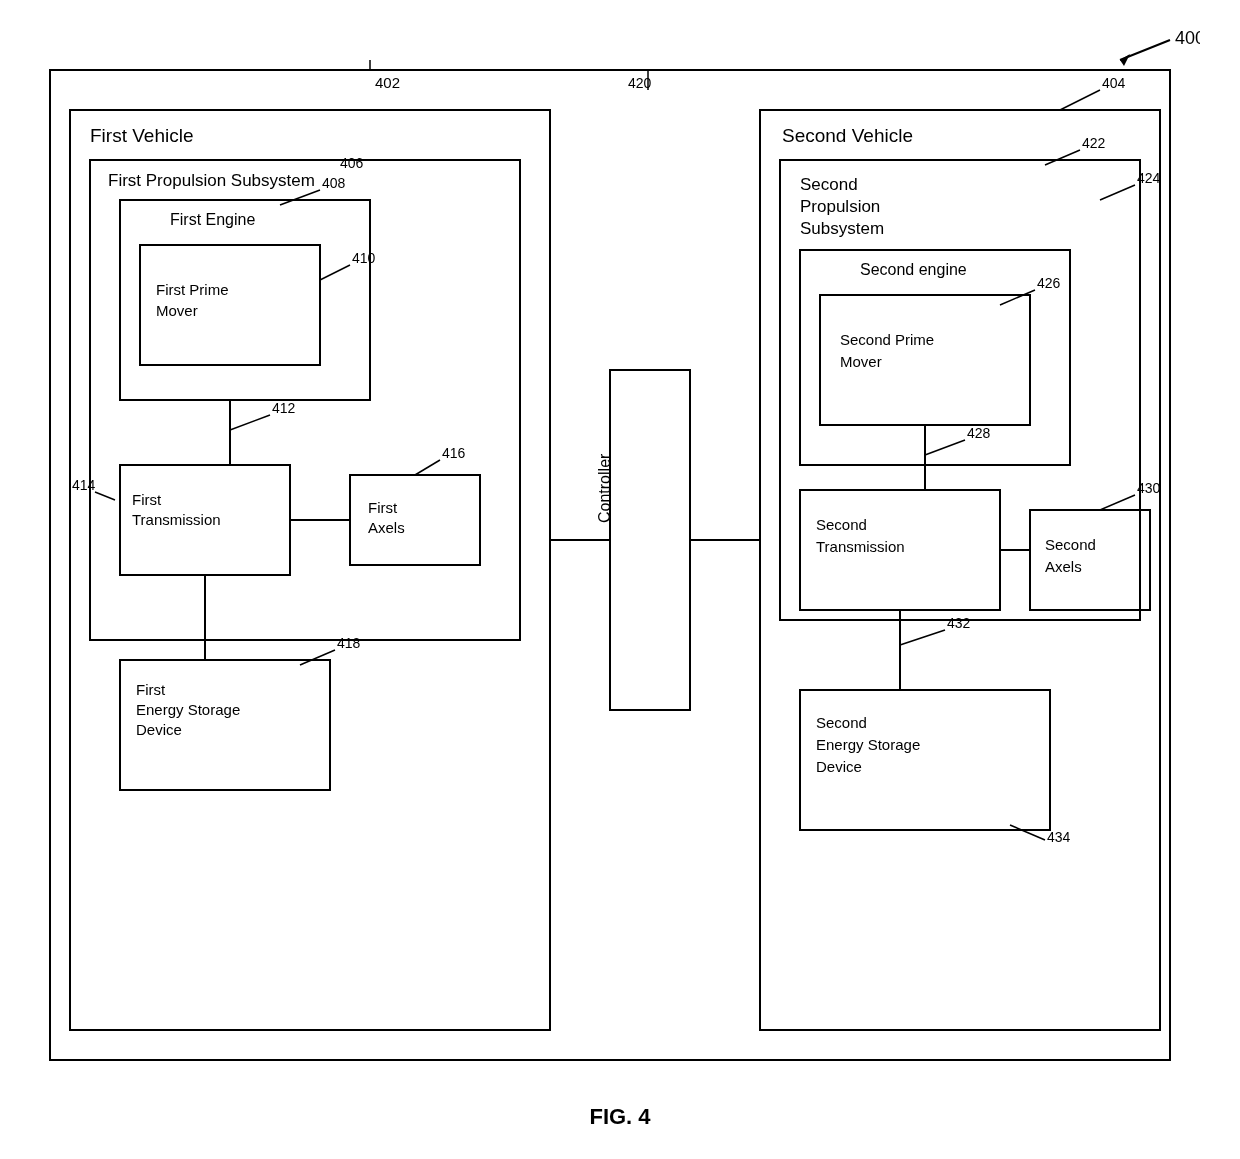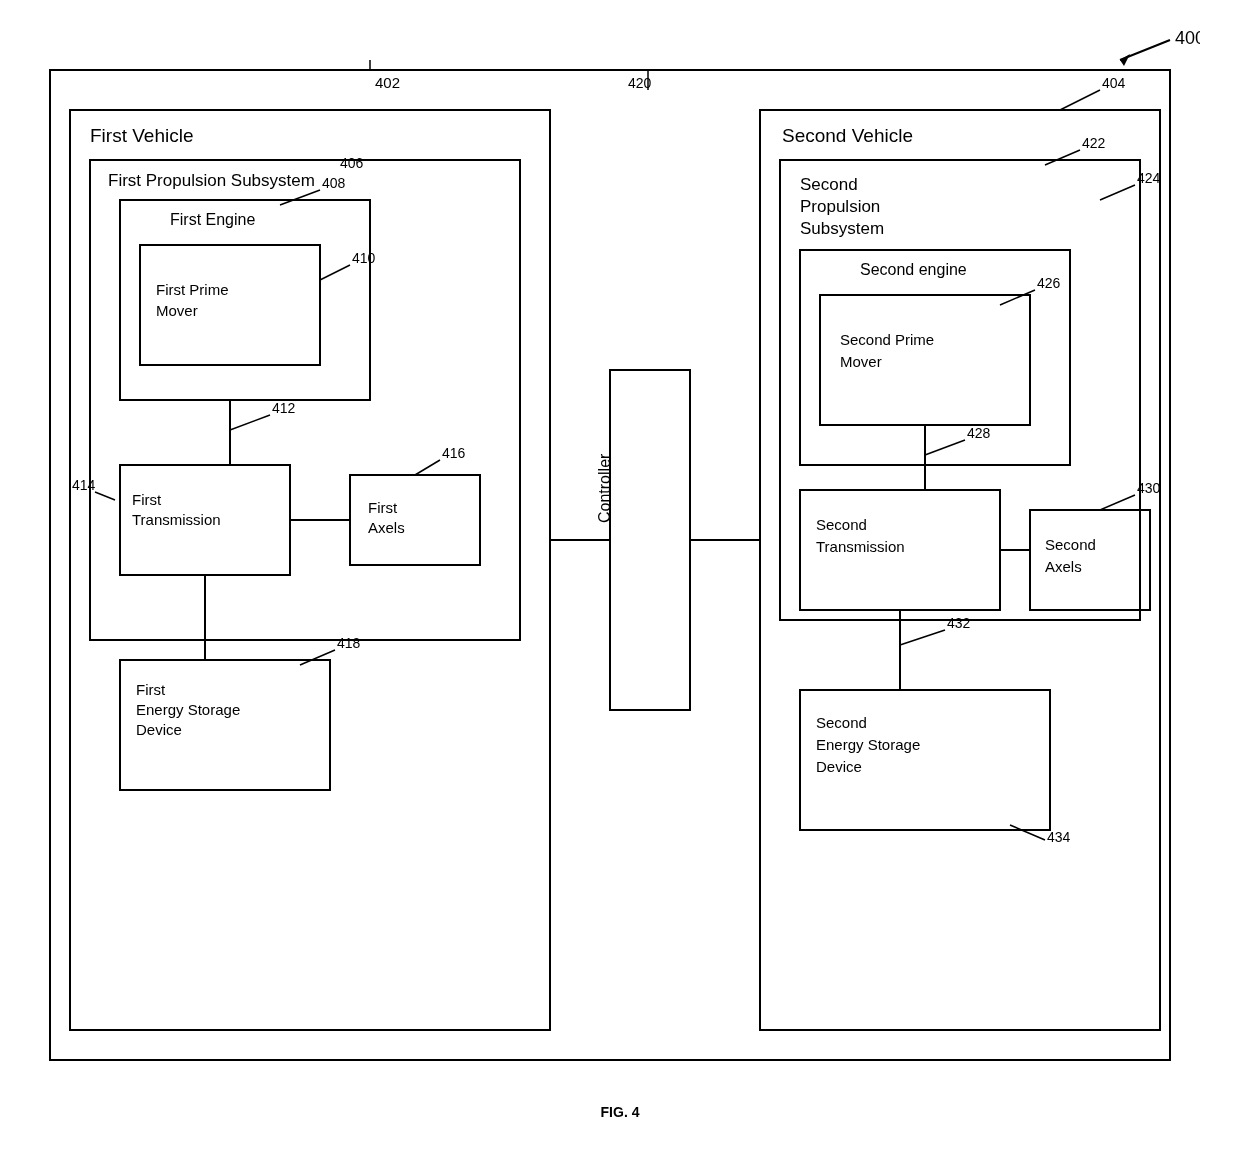--- a/index.html
+++ b/index.html
@@ -16,21 +16,21 @@
     }
 
     .diagram-wrapper {
       position: relative;
       width: 1160px;
       margin-top: 10px;
     }
 
     .fig-label {
       text-align: center;
-      font-size: 14px;
+      font-size: 22px;
       font-weight: bold;
       margin-top: 24px;
     }
   </style>
 </head>
 <body>
 
 <div class="diagram-wrapper">
 
   <svg width="1160" height="40" style="position:absolute;top:0;right:0;">

